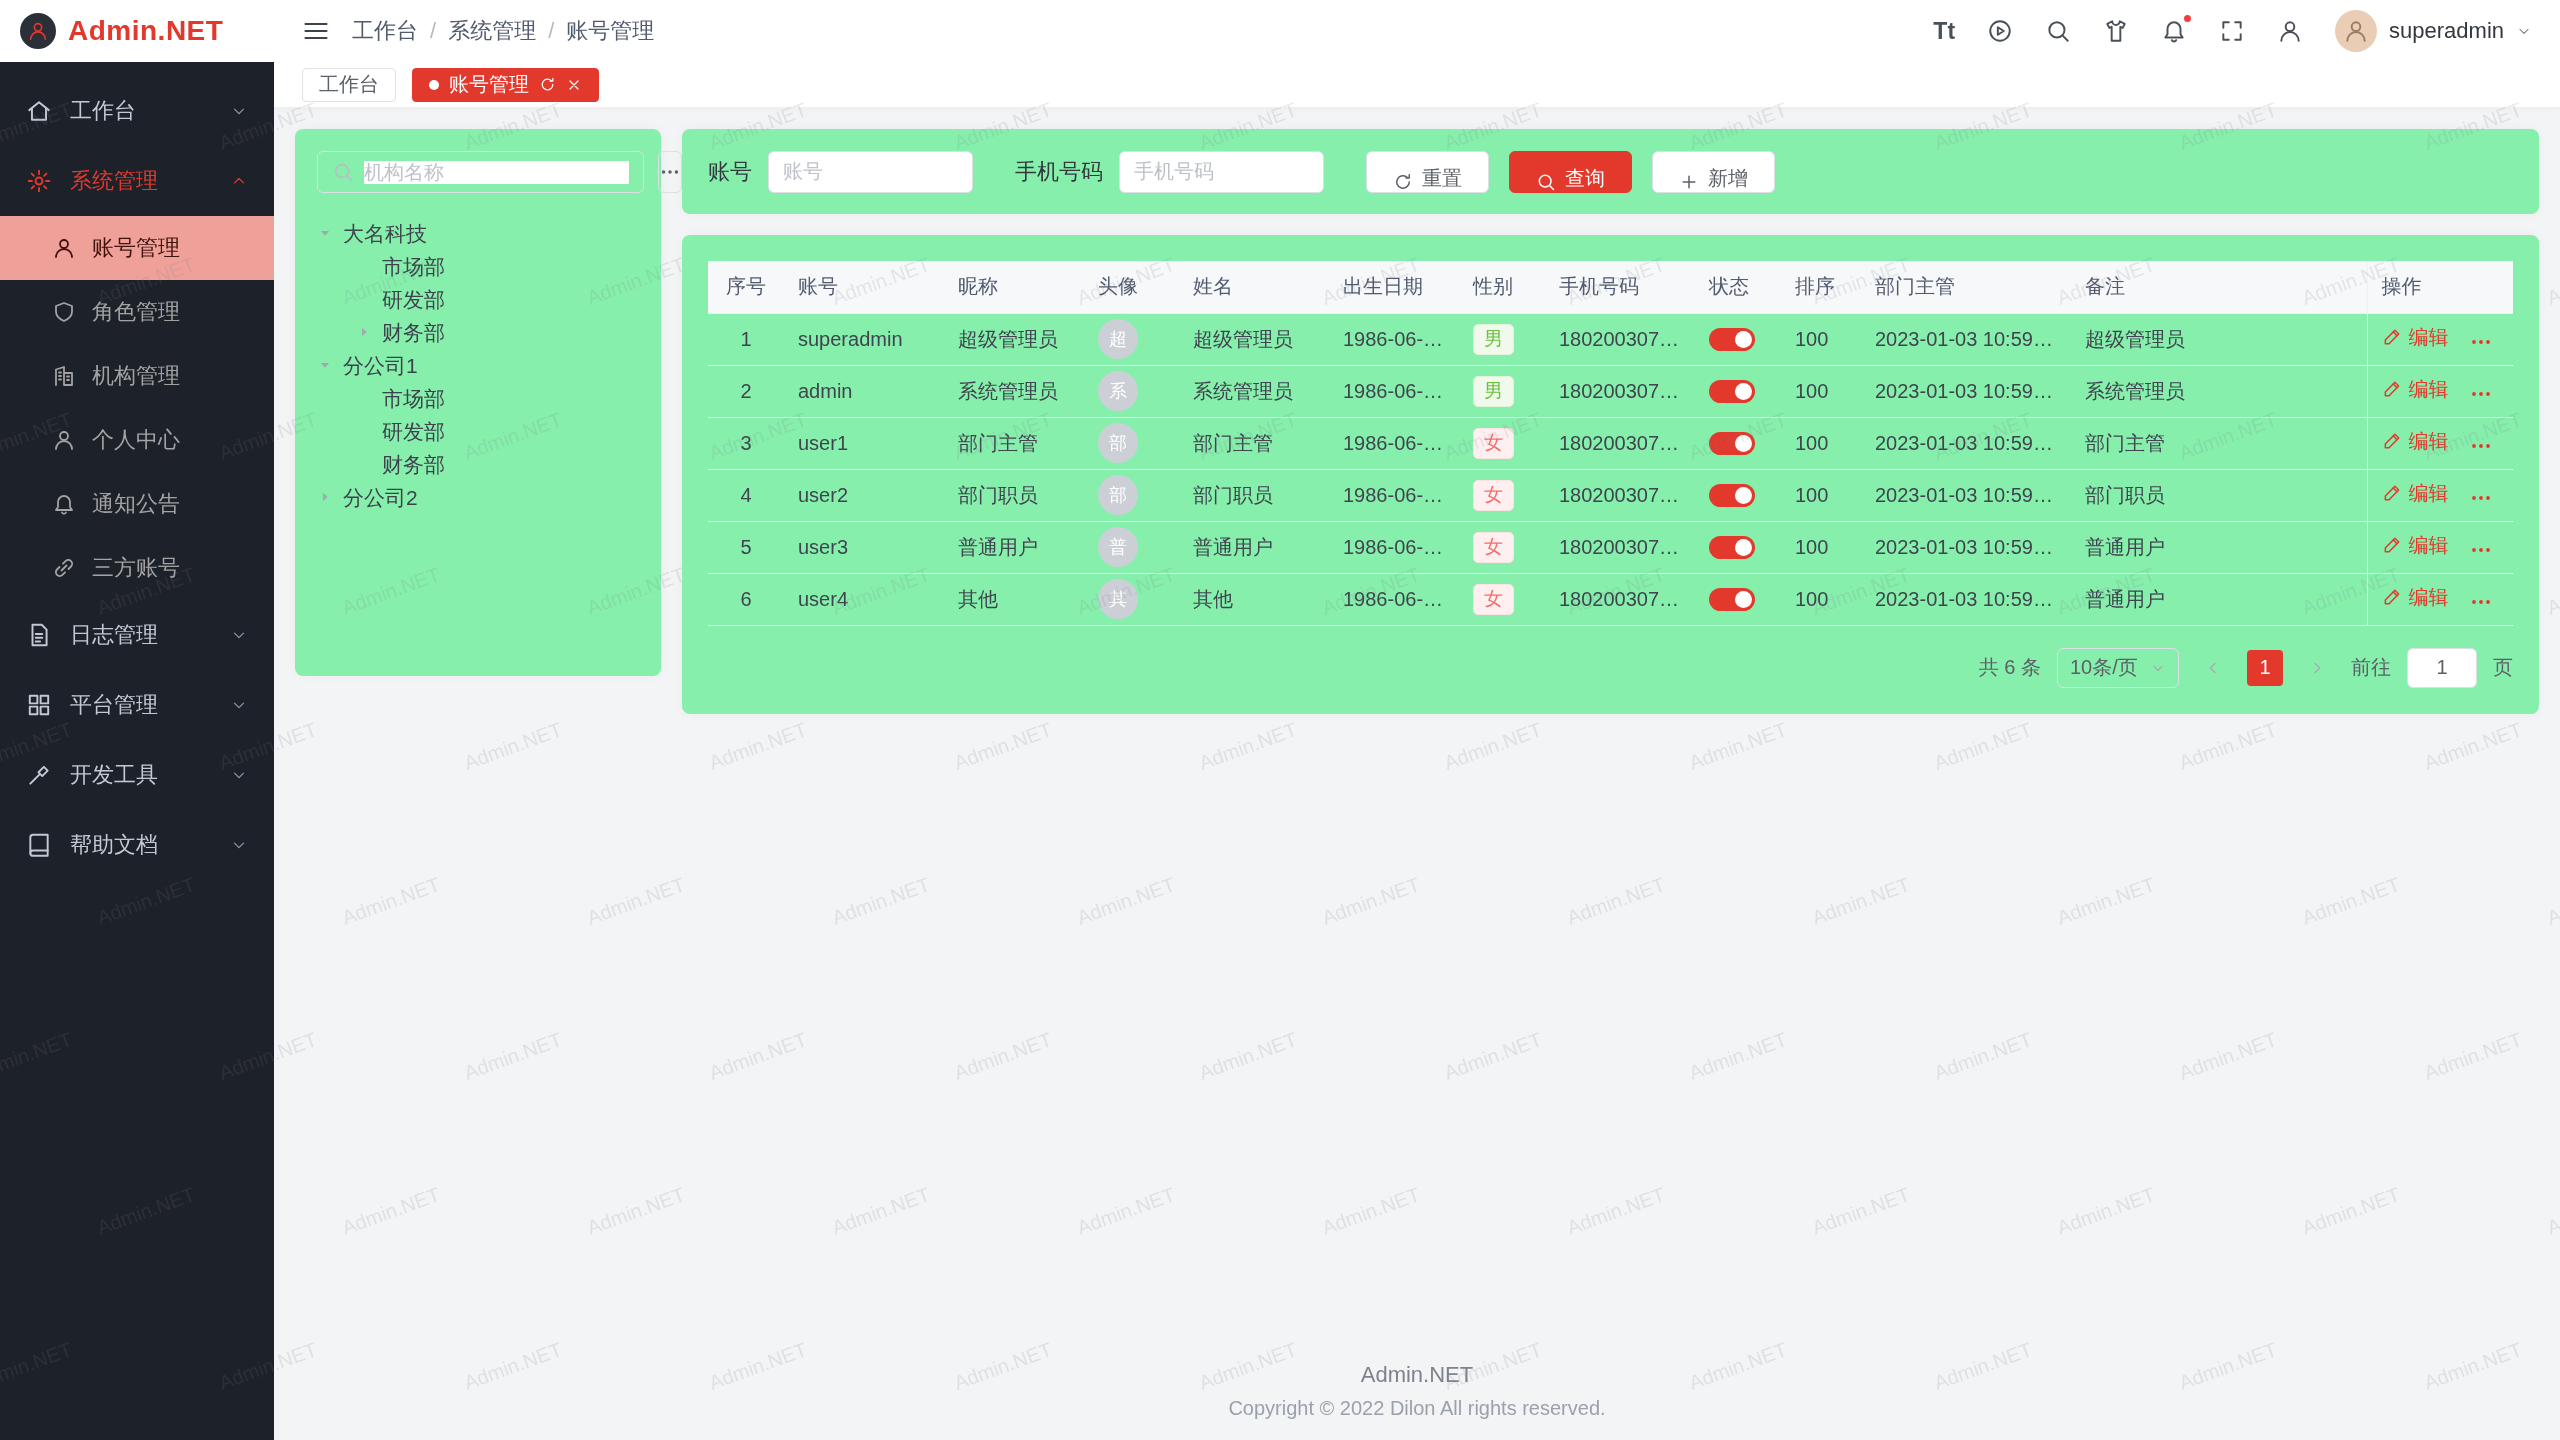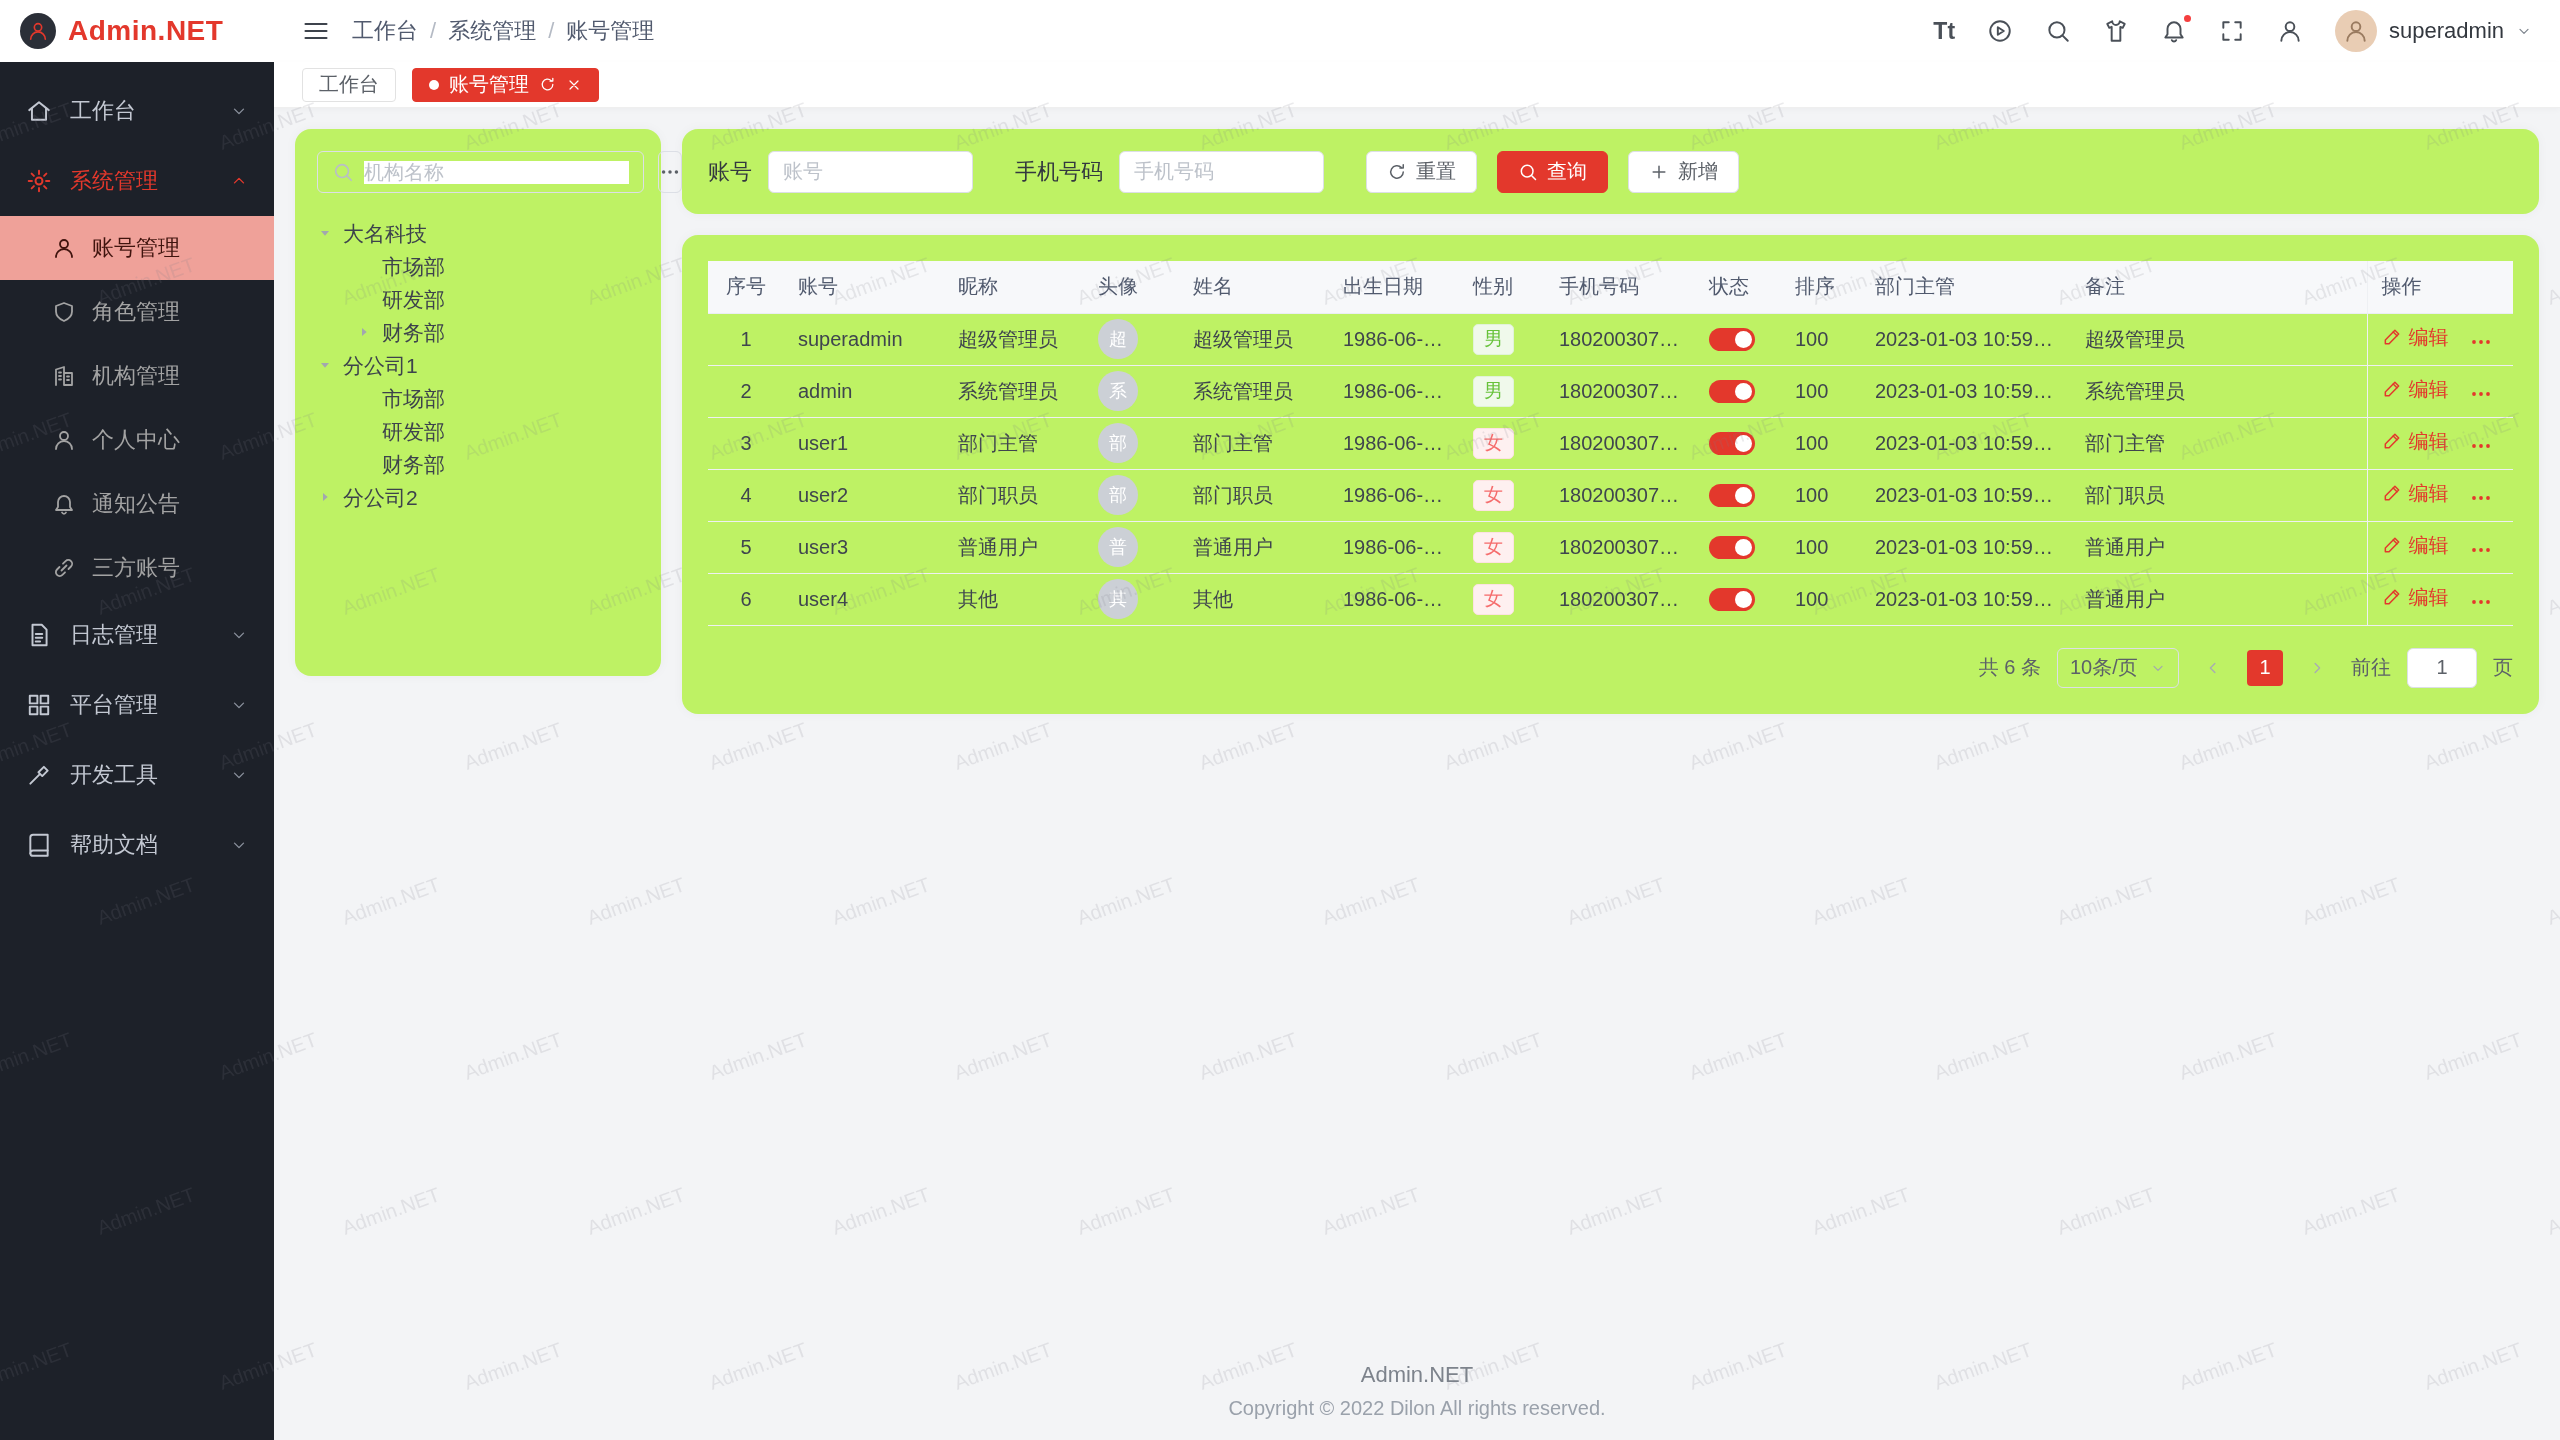--- a/index.html
+++ b/index.html
@@ -48,21 +48,21 @@
 
   
   .tabs-bar{height:46px;background:#fff;border-bottom:1px solid #efefef;display:flex;align-items:center;padding:0 28px;gap:16px;flex-shrink:0;box-shadow:0 2px 6px rgba(0,0,0,.03)}
   .tab{height:34px;padding:0 16px;border:1px solid #e2e2e2;border-radius:4px;font-size:20px;color:#5c6168;display:inline-flex;align-items:center;gap:10px;background:#fff;cursor:pointer}
   .tab.active{background:#e3382c;border-color:#e3382c;color:#fff}
   .tab .tab-dot{width:10px;height:10px;background:#fff;border-radius:50%}
   .tab .icon{width:18px;height:18px}
 
   
   .content{flex:1;display:flex;align-items:flex-start;padding:21px;gap:21px;min-height:0}
-  .card{background:#bef264;border-radius:16px;box-shadow:0 0 12px rgba(0,0,0,.04)}
+  .card{background:#86efac;border-radius:8px;box-shadow:0 0 12px rgba(0,0,0,.04)}
   .tree-card{width:366px;height:547px;padding:22px;flex-shrink:0}
   .search-row{display:flex;gap:14px}
   .search-input{flex:1;height:42px;border:1px solid #dcdfe6;border-radius:6px;display:flex;align-items:center;padding:0 14px;gap:10px}
   .search-input .icon{width:22px;height:22px;color:#b9bec6}
   .search-input input{border:none;outline:none;flex:1;font-size:20px;color:#303133;min-width:0;font-family:inherit}
   .search-input input::placeholder{color:#bdc2ca}
   .more-btn{width:42px;height:42px;border:1px solid #dcdfe6;border-radius:6px;display:flex;align-items:center;justify-content:center;color:#5c6168;cursor:pointer}
   .more-btn .icon{width:22px;height:22px}
   .tree{margin-top:24px}
   .tree-node{height:33px;display:flex;align-items:center;font-size:21px;color:#3d434c;cursor:pointer}
@@ -71,21 +71,21 @@
   .tree-caret .icon{width:18px;height:18px}
 
   .right-col{flex:1;display:flex;flex-direction:column;gap:21px;min-width:0}
 
   
   .query-card{height:85px;display:flex;align-items:center;padding:0 26px;gap:0}
   .q-label{font-size:22px;color:#33383f;margin-right:16px}
   .q-input{width:205px;height:42px;border:1px solid #dcdfe6;border-radius:6px;padding:0 14px;font-size:20px;color:#303133;outline:none;font-family:inherit}
   .q-input::placeholder{color:#bdc2ca}
   .q-gap{width:42px}
-  .btn{height:42px;padding:0 20px;border-radius:6px;font-size:20px;display:inline-flex;align-items:center;gap:9px;border:1px solid #dcdfe6;background:#fff;color:#5c6168;cursor:pointer;font-family:inherit}
+  .btn{height:42px;padding:0 26px;border-radius:6px;font-size:20px;display:inline-flex;align-items:flex-end;gap:9px;border:1px solid #dcdfe6;background:#fff;color:#5c6168;cursor:pointer;font-family:inherit}
   .btn .icon{width:20px;height:20px}
   .btn.primary{background:#e3382c;border-color:#e3382c;color:#fff}
   .btn+.btn{margin-left:20px}
 
   
   .table-card{padding:26px;}
   table{border-collapse:collapse;table-layout:fixed;width:1805px;font-size:20px;color:#3f454e}
   th{background:#f7f8fa;color:#515a6e;font-weight:normal;text-align:left;height:52px;padding:0 14px;border-bottom:1px solid #ebeef3;white-space:nowrap}
   td{height:52px;padding:0 14px;border-bottom:1px solid #eef0f3;white-space:nowrap;overflow:hidden;text-overflow:ellipsis}
   .center{text-align:center}

